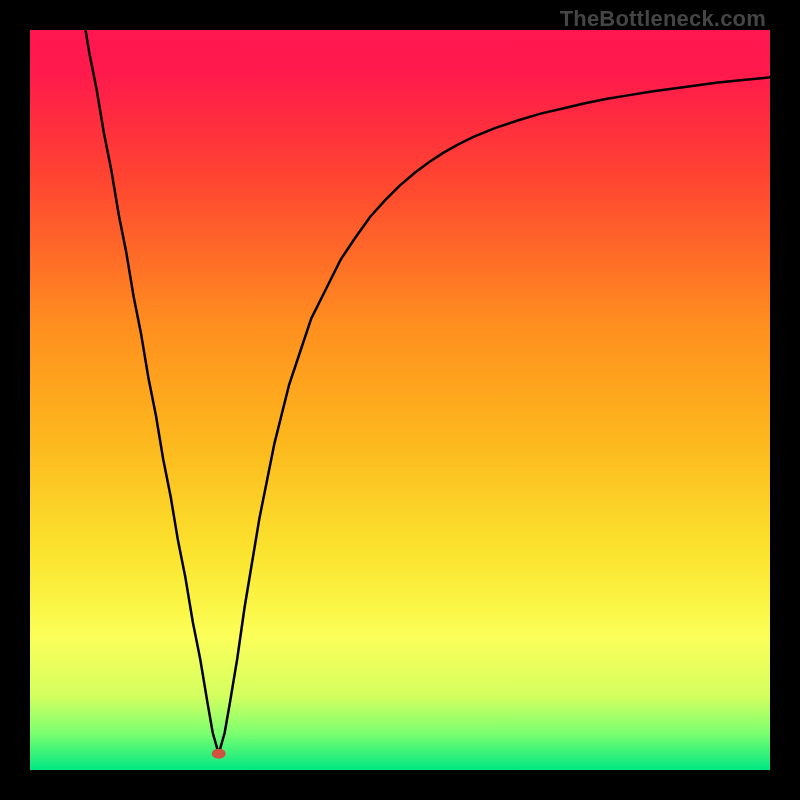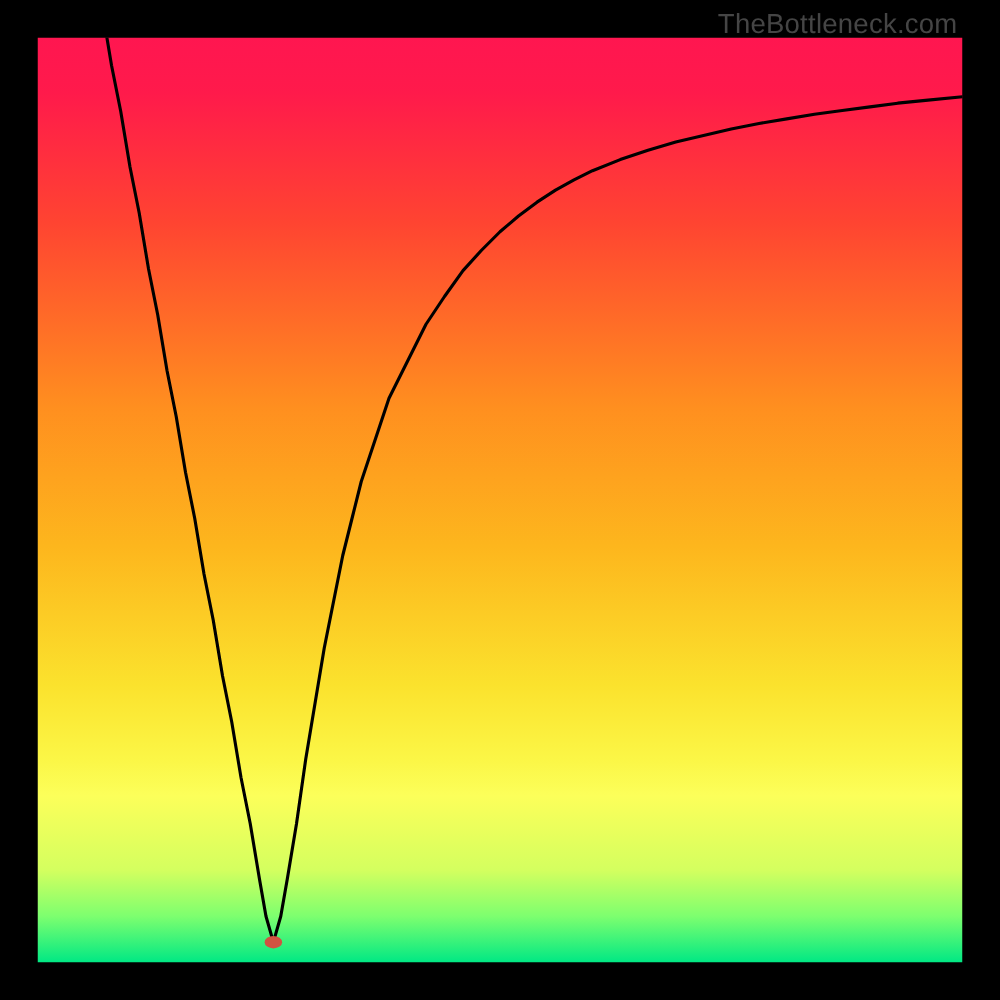--- a/index.html
+++ b/index.html
@@ -25,21 +25,21 @@
     top: 0;
     width: 740px;
     height: 740px;
   }
   .watermark {
     position: absolute;
     top: 6px;
     right: 34px;
     color: #454545;
     font-size: 22px;
-    font-weight: 400;
+    font-weight: 700;
     letter-spacing: 0.2px;
   }
 </style>
 </head>
 <body>
 
 <div class="frame">
   <svg class="plot-area" viewBox="0 0 740 740" preserveAspectRatio="none">
     <defs>
       <linearGradient id="bg-grad" x1="0" y1="0" x2="0" y2="1">

